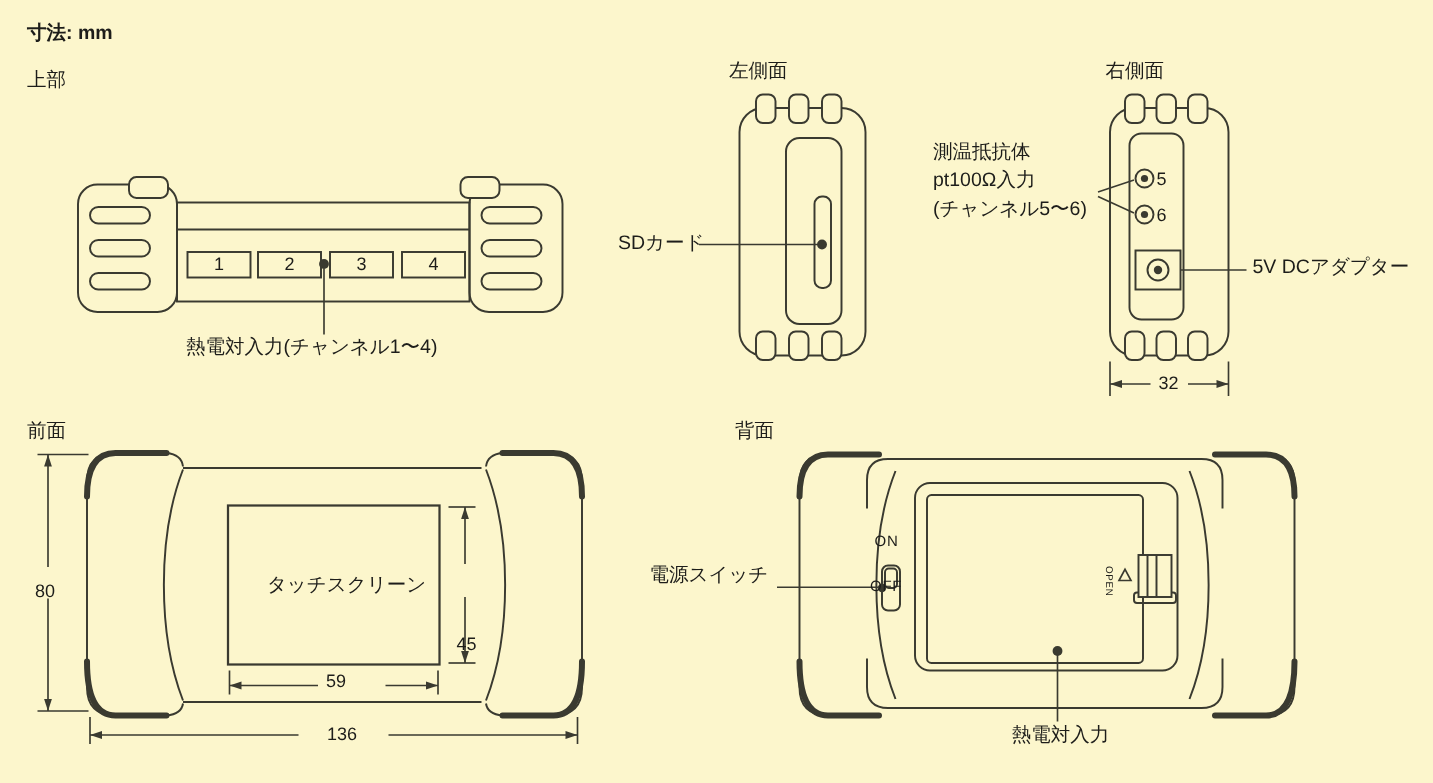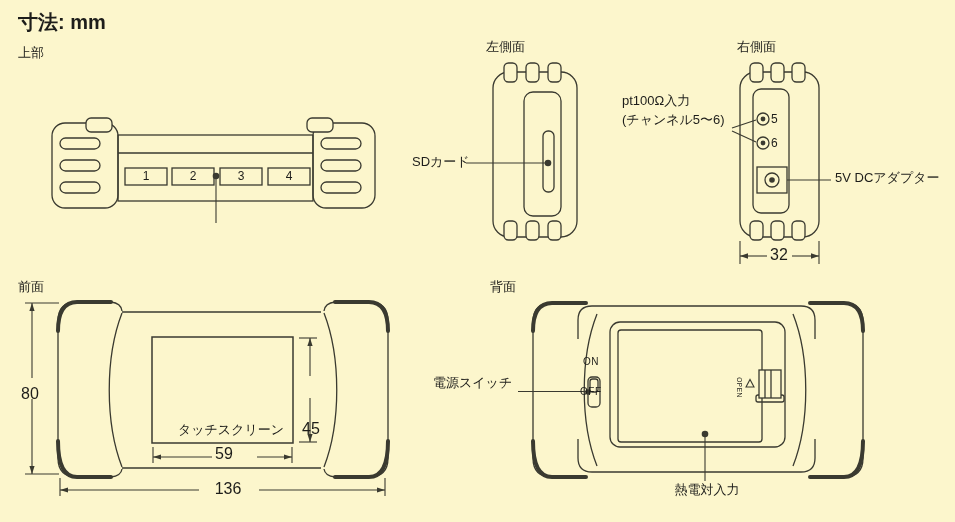--- a/index.html
+++ b/index.html
@@ -7,23 +7,23 @@
   body { background:var(--bg); font-family:"Liberation Sans","DejaVu Sans",sans-serif; }
   .canvas { position:relative; width:955px; height:522px; background:var(--bg); overflow:hidden; }
   svg { position:absolute; overflow:visible; }
   .st   { stroke:var(--line); fill:none; stroke-width:1.3; }
   .st15 { stroke:var(--line); fill:none; stroke-width:1.5; }
   .dim  { stroke:var(--line); fill:none; stroke-width:1.1; }
   .thick{ stroke:var(--line); fill:none; stroke-width:4; stroke-linecap:round; }
   .fillbg { fill:var(--bg); stroke:var(--line); stroke-width:1.3; }
   .dotf { fill:var(--line); stroke:none; }
   .lbl { position:absolute; color:var(--ink); font-size:13px; line-height:16px; white-space:nowrap; }
-  .bold { font-weight:bold; font-size:20px; }
+  .bold { font-weight:bold; font-size:13px; }
   .center { text-align:center; }
-  .num { font-size:16px; }
+  .num { font-size:12px; }
   .chan { font-size:12px; line-height:17px; }
   .onoff { font-size:10px; letter-spacing:.5px; }
   .rtd span { display:block; line-height:19px; }
   .open-lbl { font-size:6.5px; letter-spacing:.5px; transform:rotate(90deg); transform-origin:center;
               width:26px; height:9px; line-height:9px; text-align:center; }
 </style>
 </head>
 <body>
 
 <div class="canvas">
@@ -200,33 +200,35 @@
   <span class="lbl" style="left:18px;  top:45px;">上部</span>
   <span class="lbl" style="left:486px; top:39px;">左側面</span>
   <span class="lbl" style="left:737px; top:39px;">右側面</span>
   <span class="lbl" style="left:18px;  top:279px;">前面</span>
   <span class="lbl" style="left:490px; top:279px;">背面</span>
 
   <span class="lbl chan center" style="left:125px; top:168px; width:42px;">1</span>
   <span class="lbl chan center" style="left:172px; top:168px; width:42px;">2</span>
   <span class="lbl chan center" style="left:220px; top:168px; width:42px;">3</span>
   <span class="lbl chan center" style="left:268px; top:168px; width:42px;">4</span>
+  <span class="lbl" style="left:124px; top:223px;">熱電対入力(チャンネル1〜4)</span>
 
   <span class="lbl" style="left:412px; top:154px;">SDカード</span>
 
   <div class="lbl rtd" style="left:622px; top:91px;">
+    <span>測温抵抗体</span>
     <span>pt100Ω入力</span>
     <span>(チャンネル5〜6)</span>
   </div>
   <span class="lbl chan" style="left:771px; top:111px;">5</span>
   <span class="lbl chan" style="left:771px; top:135px;">6</span>
   <span class="lbl" style="left:835px; top:170px;">5V DCアダプター</span>
   <span class="lbl num center" style="left:763px; top:247px; width:32px;">32</span>
 
-  <span class="lbl center" style="left:152px; top:382px; width:158px;margin-top:40px;">タッチスクリーン</span>
+  <span class="lbl center" style="left:152px; top:382px; width:158px;">タッチスクリーン</span>
   <span class="lbl num center" style="left:16px;  top:386px; width:28px;">80</span>
   <span class="lbl num center" style="left:297px; top:386px; width:28px;margin-top:35px;">45</span>
   <span class="lbl num center" style="left:207px; top:446px; width:34px;">59</span>
   <span class="lbl num center" style="left:206px; top:481px; width:44px;">136</span>
 
   <span class="lbl" style="left:433px; top:375px;">電源スイッチ</span>
   <span class="lbl onoff" style="left:583px; top:354px;">ON</span>
   <span class="lbl onoff" style="left:580px; top:384px;">OFF</span>
   <span class="lbl open-lbl" style="left:726px; top:383px;">OPEN</span>
   <span class="lbl center" style="left:658px; top:482px; width:98px;">熱電対入力</span>

